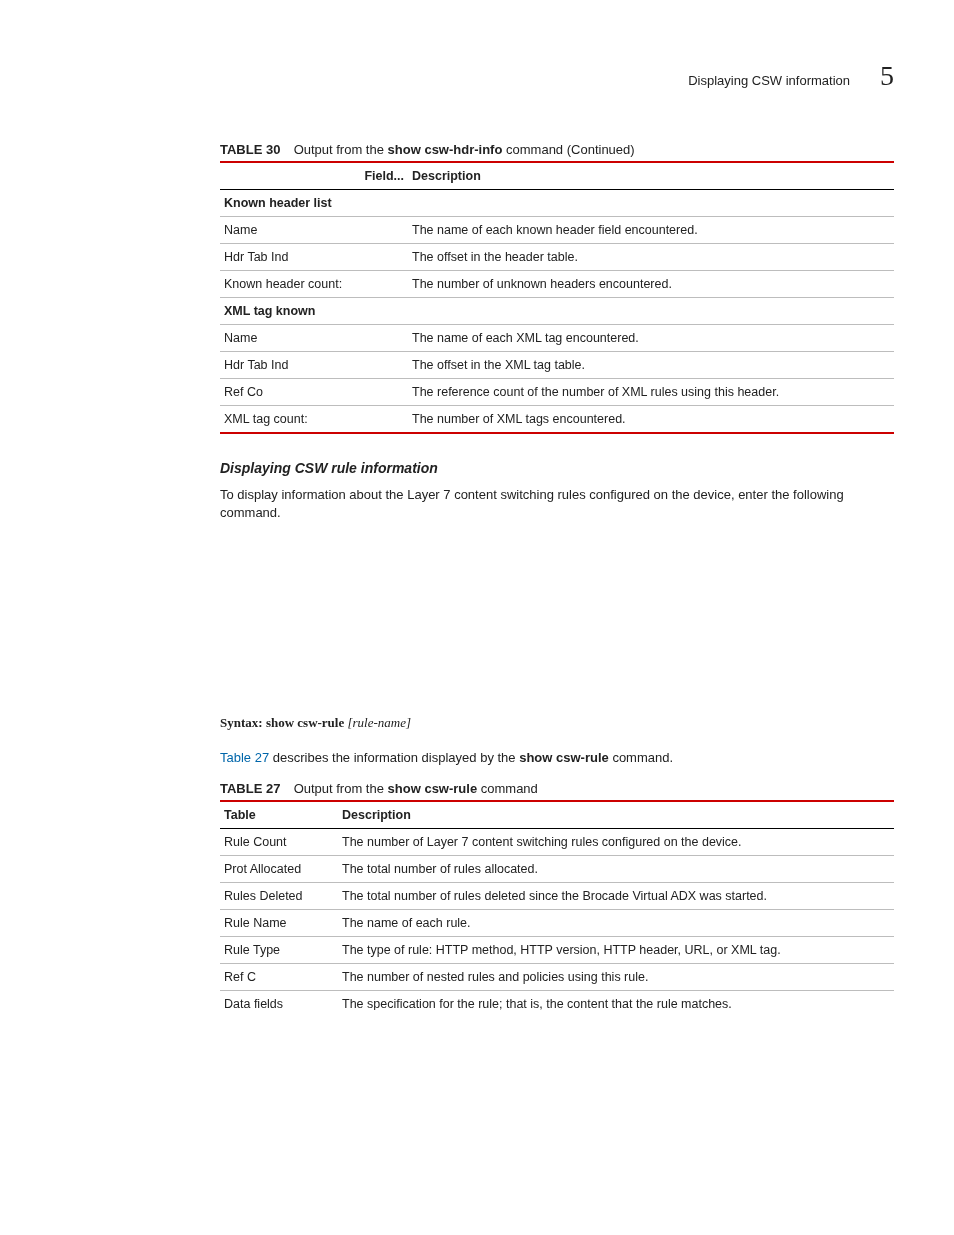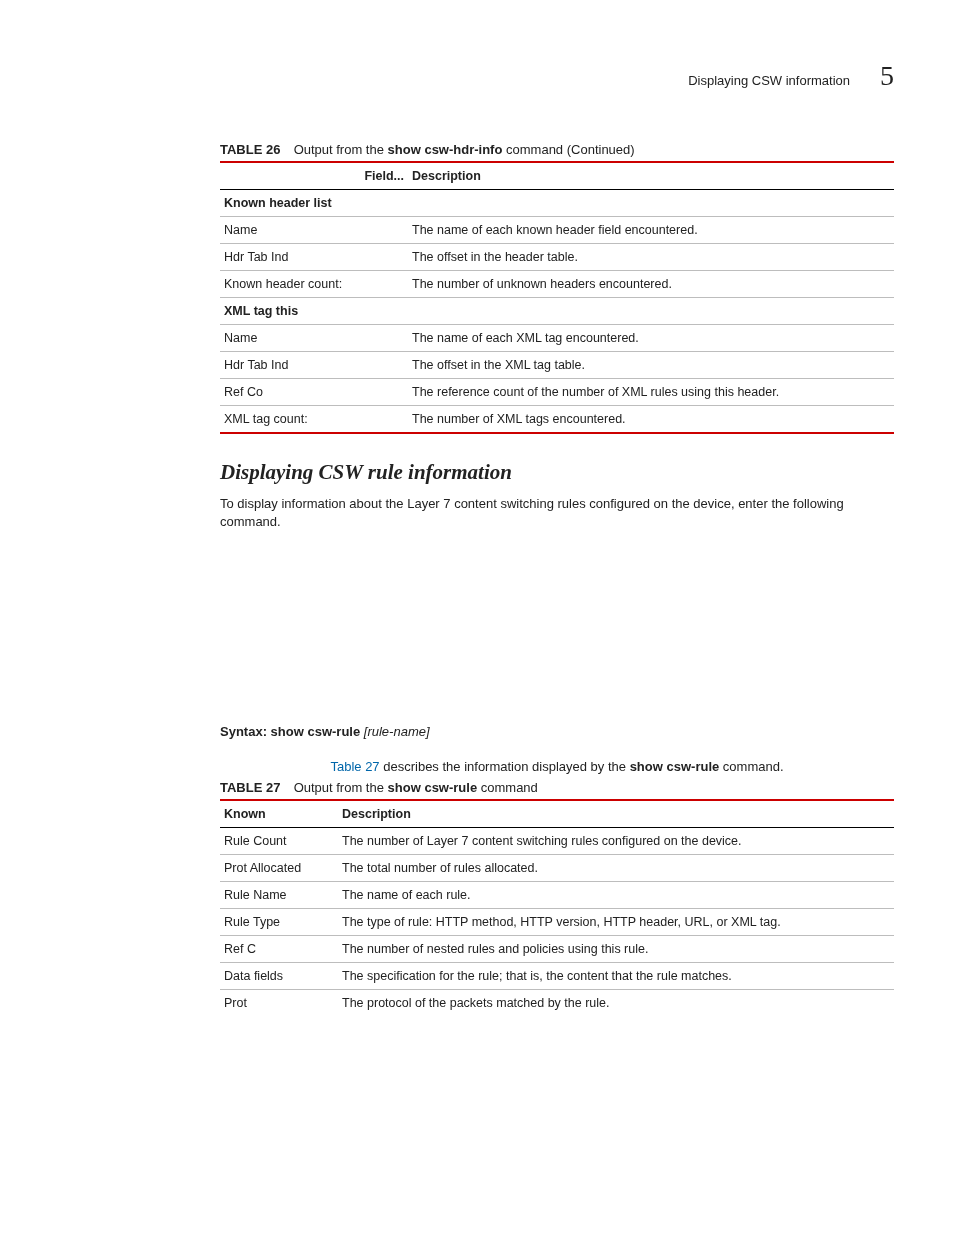--- a/index.html
+++ b/index.html
@@ -61,47 +61,47 @@
   tbody tr.section td {
     font-weight: bold;
     margin-left: 24px;
   }
   tbody tr:last-child td {
     border-bottom: 2px solid #cc0000;
   }
   .col-narrow { width: 180px; text-align: right; }
   .col-narrow2 { width: 110px; }
   h2.doc-h2 {
-    font-family: Liberation Serif, serif;
+    font-family: Liberation Sans, sans-serif;
     font-style: italic;
     font-weight: bold;
-    font-size: 21px;
+    font-size: 14px;
     margin: 20px 0 10px 0;
   }
   p { margin: 6px 0 16px; line-height: 1.4; }
   .spacer { height: 170px; }
-  .syntax-line { margin-top: 6px; margin-bottom: 16px; }
+  .syntax-line { margin-top: 6px; margin-bottom: 16px; font-family: Liberation Serif, serif; }
   .syntax-line .bold { font-weight: bold; }
   .syntax-line .ital { font-style: italic; }
-  .desc-para { margin-bottom: 4px; text-align: center; }
+  .desc-para { margin-bottom: 14px; }
   .link { color: #0066aa; }
   .bold { font-weight: bold; }
 </style>
 </head>
 <body>
 
 <div class="page">
 
   <div class="header-line">
     <span>Displaying CSW information</span>
     <span class="chapter-num">5</span>
   </div>
 
   <div class="table-caption">
-    <span class="tlabel">TABLE 26</span>
+    <span class="tlabel">TABLE 30</span>
     <span class="normal">Output from the </span><span class="bold">show csw-hdr-info</span><span class="normal"> command (Continued)</span>
   </div>
   <table>
     <thead>
       <tr>
         <th class="col-narrow">Field...</th>
         <th>Description</th>
       </tr>
     </thead>
     <tbody>
@@ -115,21 +115,21 @@
       </tr>
       <tr>
         <td>Hdr Tab Ind</td>
         <td>The offset in the header table.</td>
       </tr>
       <tr>
         <td>Known header count:</td>
         <td>The number of unknown headers encountered.</td>
       </tr>
       <tr class="section">
-        <td>XML tag this</td>
+        <td>XML tag known</td>
         <td></td>
       </tr>
       <tr>
         <td>Name</td>
         <td>The name of each XML tag encountered.</td>
       </tr>
       <tr>
         <td>Hdr Tab Ind</td>
         <td>The offset in the XML tag table.</td>
       </tr>
@@ -159,34 +159,38 @@
     <span class="link">Table 27</span><span> describes the information displayed by the </span><span class="bold">show csw-rule</span><span> command.</span>
   </p>
 
   <div class="table-caption">
     <span class="tlabel">TABLE 27</span>
     <span class="normal">Output from the </span><span class="bold">show csw-rule</span><span class="normal"> command</span>
   </div>
   <table>
     <thead>
       <tr>
-        <th class="col-narrow2">Known</th>
+        <th class="col-narrow2">Table</th>
         <th>Description</th>
       </tr>
     </thead>
     <tbody>
       <tr>
         <td>Rule Count</td>
         <td>The number of Layer 7 content switching rules configured on the device.</td>
       </tr>
       <tr>
         <td>Prot Allocated</td>
         <td>The total number of rules allocated.</td>
       </tr>
       <tr>
+        <td>Rules Deleted</td>
+        <td>The total number of rules deleted since the Brocade Virtual ADX was started.</td>
+      </tr>
+      <tr>
         <td>Rule Name</td>
         <td>The name of each rule.</td>
       </tr>
       <tr>
         <td>Rule Type</td>
         <td>The type of rule: HTTP method, HTTP version, HTTP header, URL, or XML tag.</td>
       </tr>
       <tr>
         <td>Ref C</td>
         <td>The number of nested rules and policies using this rule.</td>

